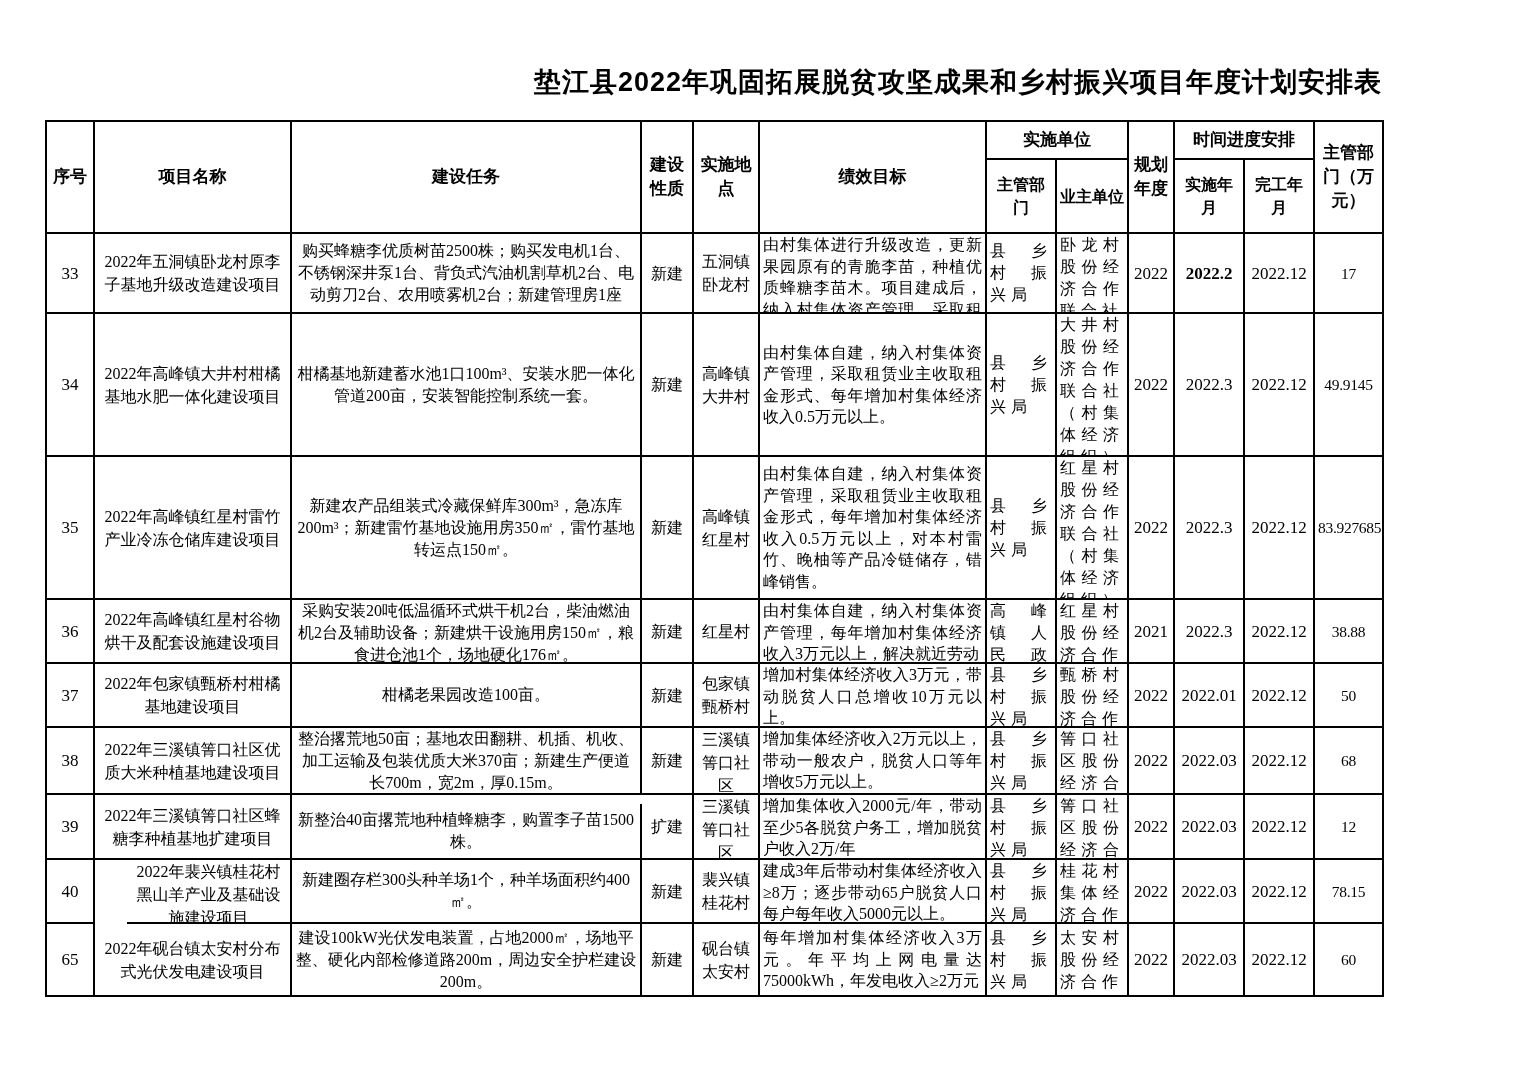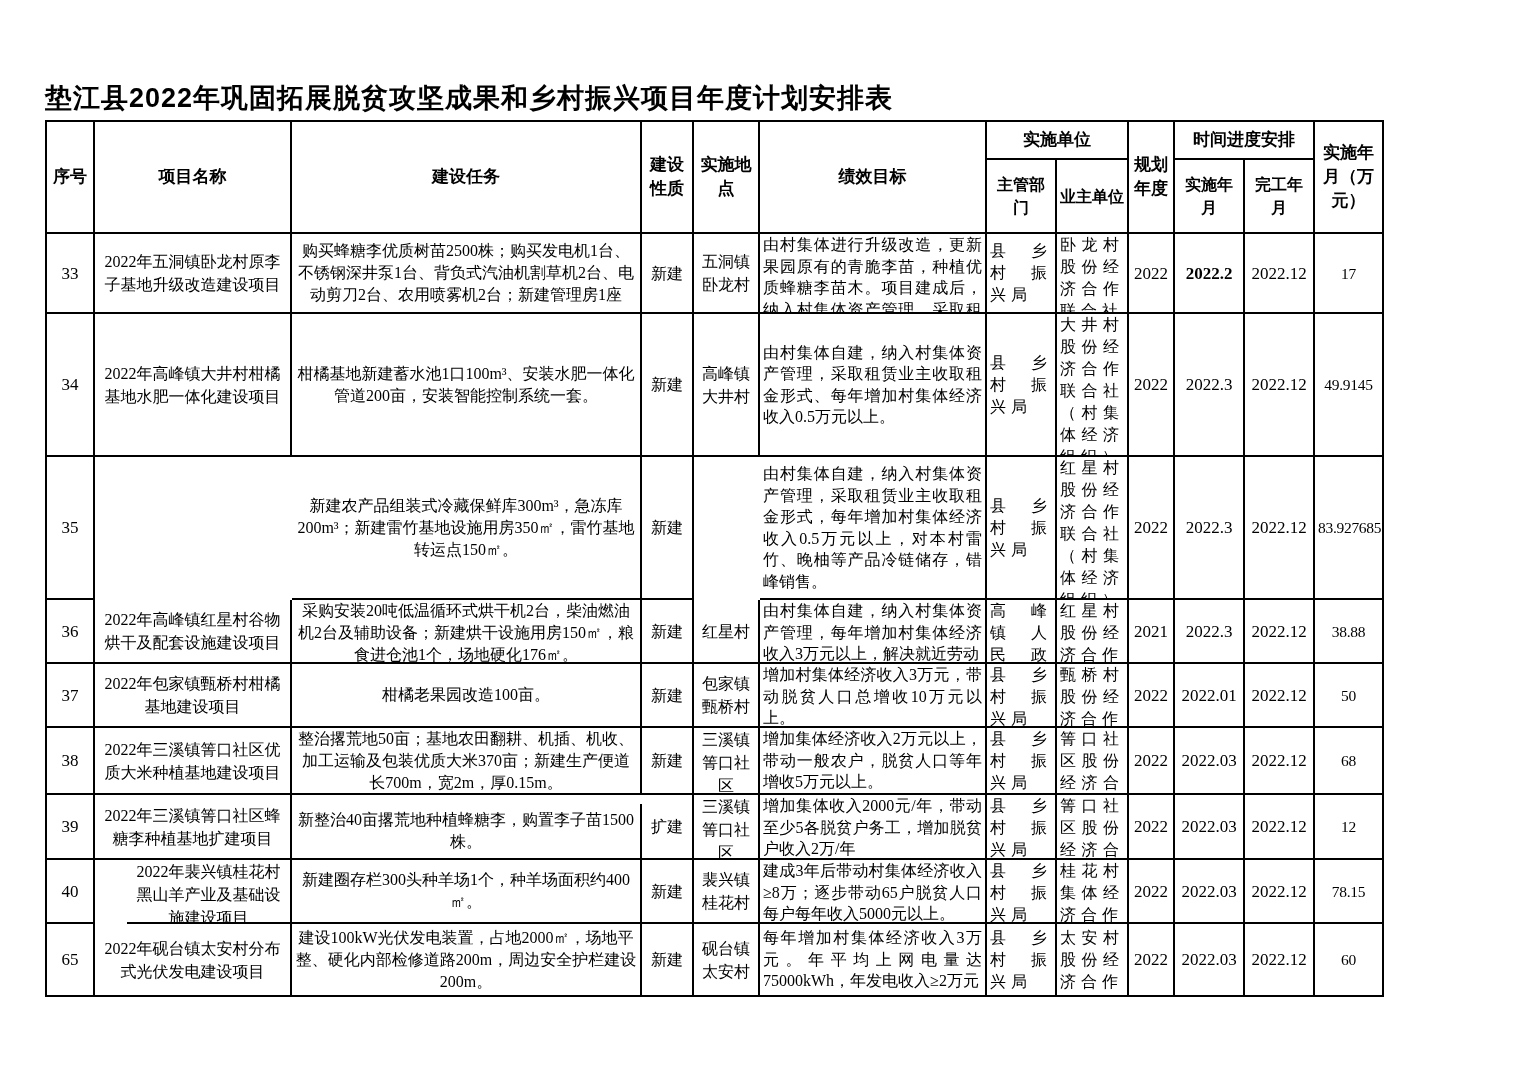--- a/index.html
+++ b/index.html
@@ -13,24 +13,24 @@
   }
   .page {
     position: relative;
     width: 1520px;
     height: 1074px;
     background: #fff;
     overflow: hidden;
   }
   .doc-title {
     position: absolute;
-    top: 80px;
+    top: 64px;
     left: 45px;
     width: 1337px;
-    text-align: left;
+    text-align: right;
     font-family: "Liberation Sans", sans-serif;
     font-weight: bold;
     font-size: 27px;
     letter-spacing: 1px;
     white-space: nowrap;
   }
   .grid {
     position: absolute;
     top: 120px;
     left: 45px;
@@ -125,21 +125,21 @@
     <div class="cell hdr" style="grid-row:1;grid-column:10/12">
       <div class="inner">时间进度安排</div>
     </div>
     <div class="cell hdr hdr-sub" style="grid-row:2;grid-column:10">
       <div class="inner">实施年月</div>
     </div>
     <div class="cell hdr hdr-sub" style="grid-row:2;grid-column:11">
       <div class="inner">完工年月</div>
     </div>
     <div class="cell hdr" style="grid-row:1/3;grid-column:12">
-      <div class="inner">实施年月（万元）</div>
+      <div class="inner">主管部门（万元）</div>
     </div>
 
     <div class="cell c-num" style="grid-area: 3 / 1;">
         <div class="inner">33</div>
       </div>
     <div class="cell c-name" style="grid-area: 3 / 2;">
         <div class="inner">2022年五洞镇卧龙村原李子基地升级改造建设项目</div>
       </div>
     <div class="cell c-task" style="grid-area: 3 / 3;">
         <div class="inner">购买蜂糖李优质树苗2500株；购买发电机1台、不锈钢深井泵1台、背负式汽油机割草机2台、电动剪刀2台、农用喷雾机2台；新建管理房1座</div>
@@ -205,26 +205,32 @@
     <div class="cell c-num" style="grid-area: 4 / 11;">
         <div class="inner">2022.12</div>
       </div>
     <div class="cell c-fund" style="grid-area: 4 / 12;">
         <div class="inner">49.9145</div>
       </div>
 
     <div class="cell c-num" style="grid-area: 5 / 1;">
         <div class="inner">35</div>
       </div>
+    <div class="cell c-name" style="grid-area: 5 / 2;">
+        <div class="inner">2022年高峰镇红星村雷竹产业冷冻仓储库建设项目</div>
+      </div>
     <div class="cell c-task" style="grid-area: 5 / 3;">
         <div class="inner">新建农产品组装式冷藏保鲜库300m³，急冻库200m³；新建雷竹基地设施用房350㎡，雷竹基地转运点150㎡。</div>
       </div>
     <div class="cell" style="grid-area: 5 / 4;">
         <div class="inner">新建</div>
       </div>
+    <div class="cell c-loc" style="grid-area: 5 / 5;">
+        <div class="inner">高峰镇红星村</div>
+      </div>
     <div class="cell c-perf" style="grid-area: 5 / 6;">
         <div class="inner">由村集体自建，纳入村集体资产管理，采取租赁业主收取租金形式，每年增加村集体经济收入0.5万元以上，对本村雷竹、晚柚等产品冷链储存，错峰销售。</div>
       </div>
     <div class="cell c-dept" style="grid-area: 5 / 7;">
         <div class="inner">县乡村振兴局</div>
       </div>
     <div class="cell c-owner" style="grid-area: 5 / 8;">
         <div class="inner">红星村股份经济合作联合社（村集体经济组织）</div>
       </div>
     <div class="cell c-num" style="grid-area: 5 / 9;">

